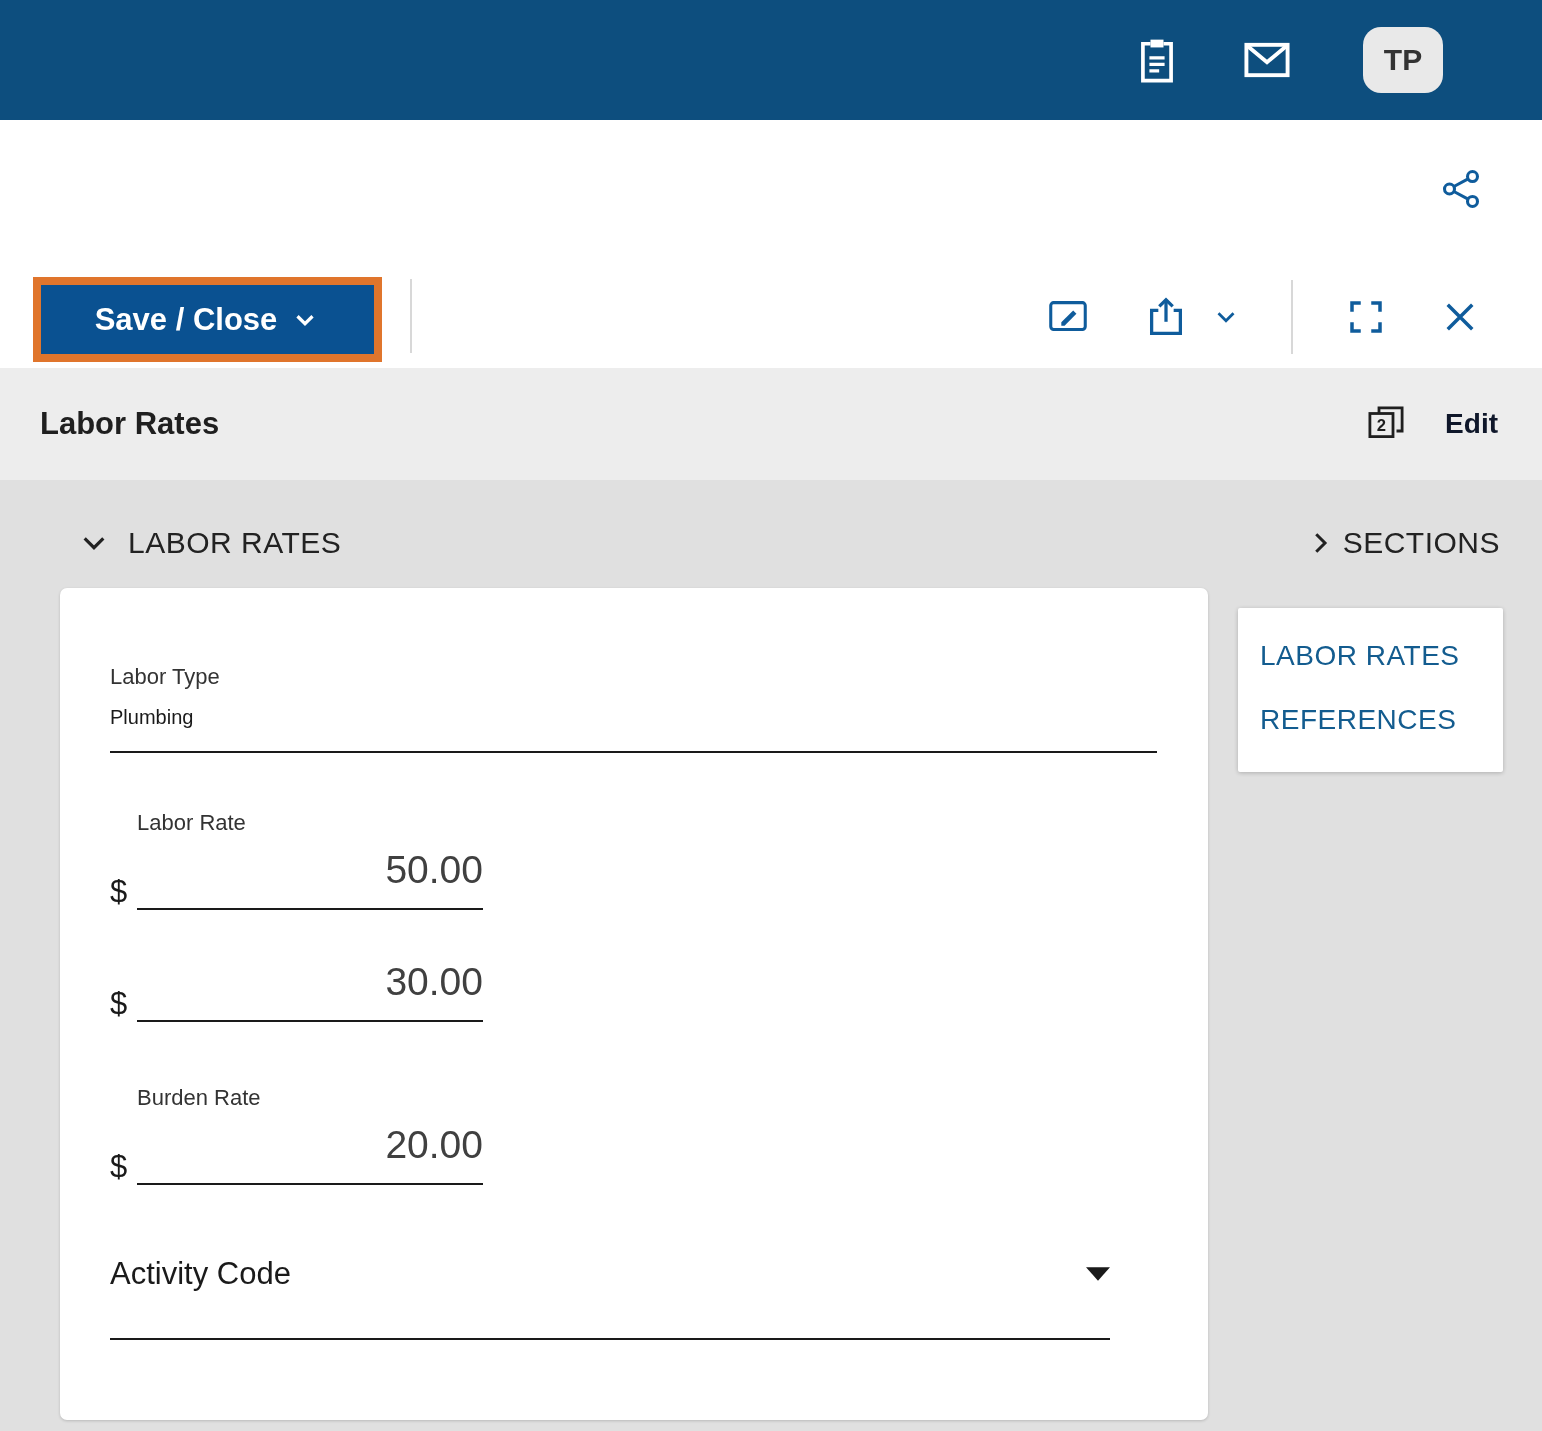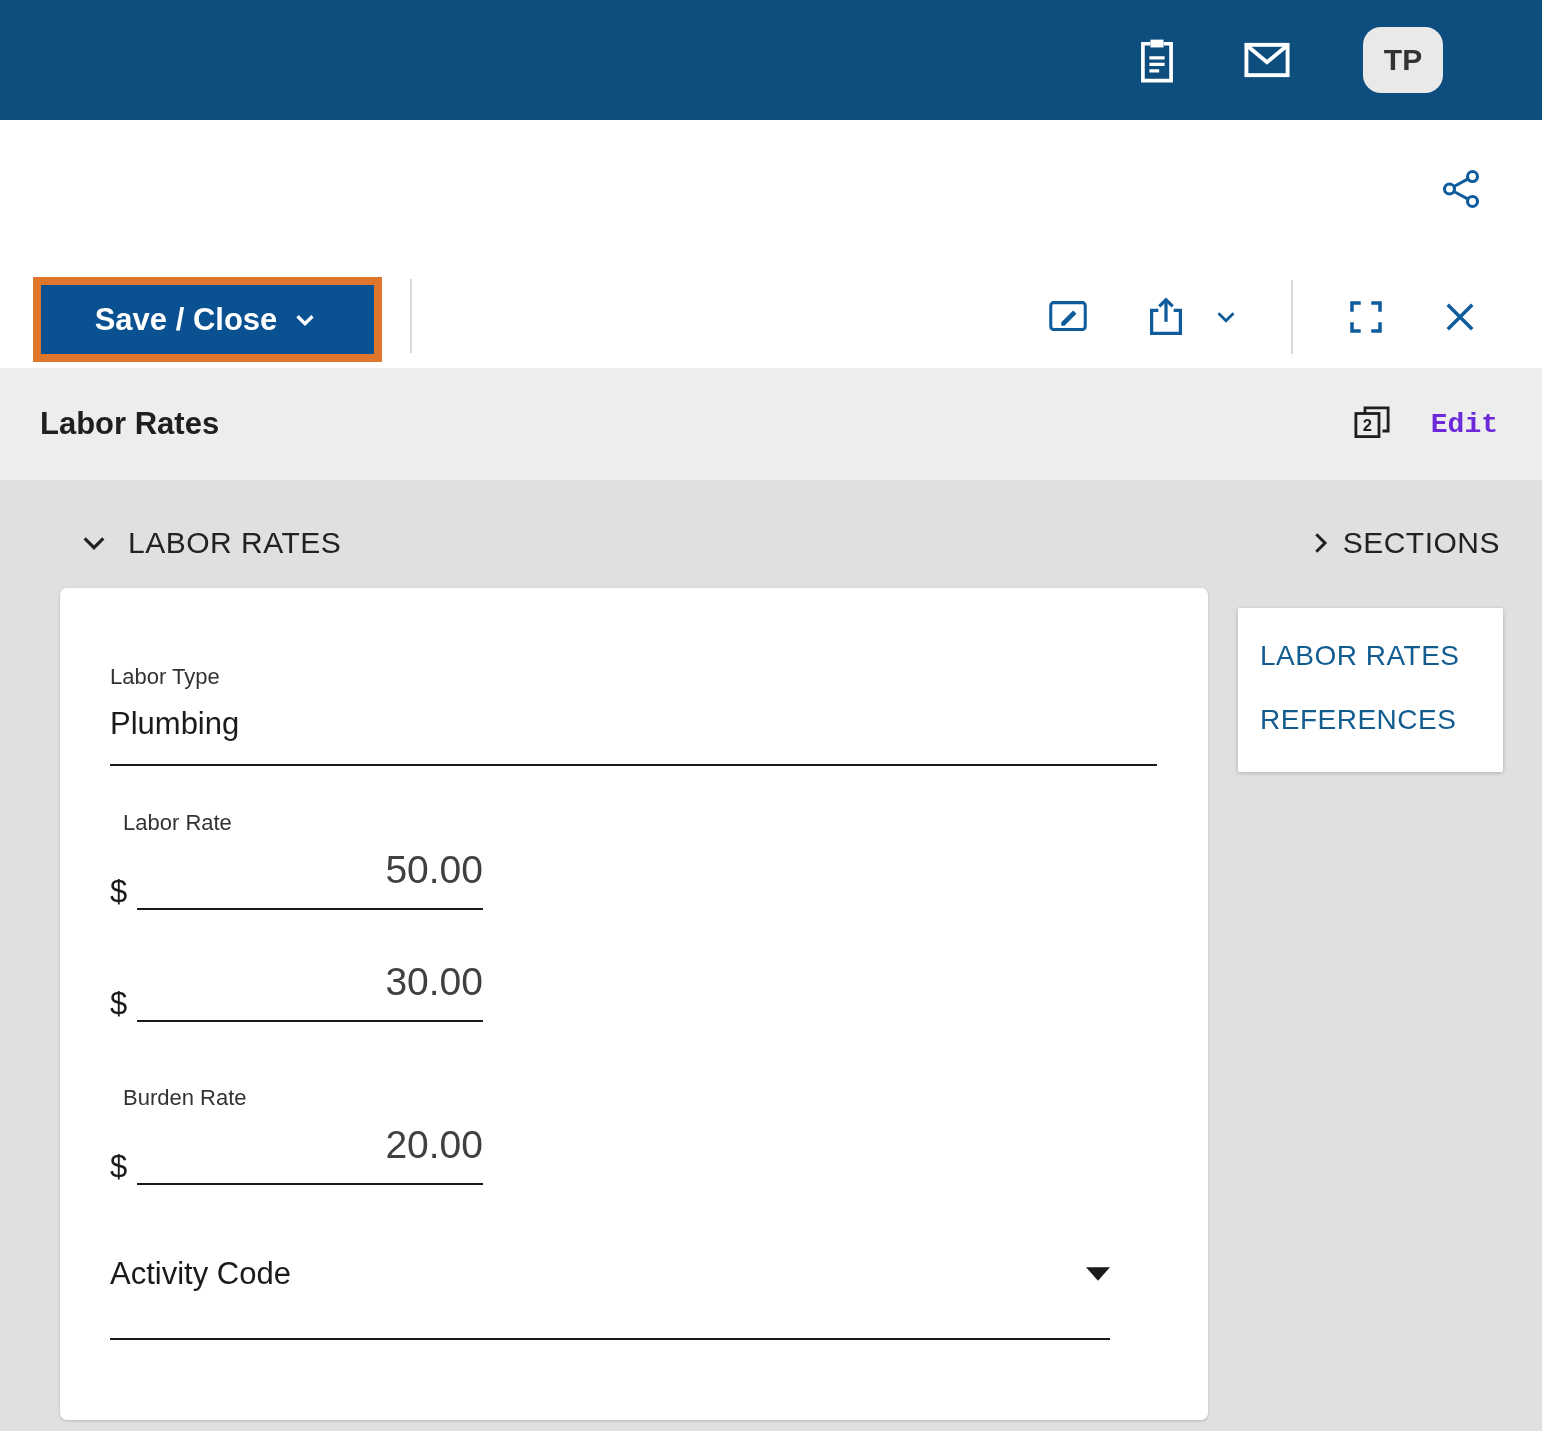--- a/index.html
+++ b/index.html
@@ -69,21 +69,21 @@
   
   .titlebar {
     position:absolute; left:0; top:368px; width:1542px; height:112px;
     background:#EDEDED;
     display:flex; align-items:center; justify-content:space-between;
     padding:0 44px 0 40px;
   }
   .page-title { font-size:31px; font-weight:bold; color:#1F1F1F; }
   .titlebar-right { display:flex; align-items:center; gap:38px; }
   .copy-btn { width:42px; height:42px; cursor:pointer; }
-  .edit-btn { font-size:28px; font-weight:bold; color:#6d28d9; cursor:pointer; background:none; border:none; font-family:Liberation Mono, monospace; }
+  .edit-btn { font-size:28px; font-weight:bold; color:#0f172a; cursor:pointer; background:none; border:none; font-family:Liberation Sans, sans-serif; }
   
   .main { position:absolute; left:0; top:480px; width:1542px; height:951px; background:#E0E0E0; }
   .section-row {
     position:absolute; left:0; top:46px; width:1542px; height:42px;
   }
   .section-toggle {
     position:absolute; left:78px; top:0;
     display:flex; align-items:center; gap:18px; cursor:pointer;
   }
   .section-toggle .stitle { font-size:30px; font-weight:500; letter-spacing:0.5px; color:#222; }
@@ -94,25 +94,25 @@
   .sections-toggle .stext { font-size:30px; color:#222; letter-spacing:0.5px; }
   
   .card {
     position:absolute; left:60px; top:108px; width:1148px; height:832px;
     background:#FFFFFF; border-radius:7px;
     box-shadow:0 1px 3px rgba(0,0,0,0.18);
   }
   .field-label { font-size:22px; color:#333; }
   .f-labor-type { position:absolute; left:50px; top:76px; width:1047px; }
   .f-labor-type .value {
-    margin-top:16px; font-size:31px; color:#1a1a1a;
+    margin-top:16px; font-size:20px; color:#1a1a1a;
     padding-bottom:22px; border-bottom:2px solid #1a1a1a;
   }
   .rate-field { position:absolute; left:50px; }
-  .rate-field .field-label { margin-left:13px; display:block; }
+  .rate-field .field-label { margin-left:27px; display:block; }
   .rate-row { display:flex; align-items:flex-end; margin-top:12px; }
   .currency { font-size:31px; width:27px; color:#1a1a1a; }
   .rate-value {
     width:346px; text-align:right; font-size:39px; color:#404040;
     padding-bottom:16px; border-bottom:2px solid #1a1a1a;
   }
   .f-activity { position:absolute; left:50px; top:668px; width:1000px; cursor:pointer; }
   .activity-row { display:flex; align-items:center; justify-content:space-between; }
   .activity-label { font-size:31px; color:#1a1a1a; }
   .f-activity .rule { border-bottom:2px solid #1a1a1a; margin-top:46px; }

